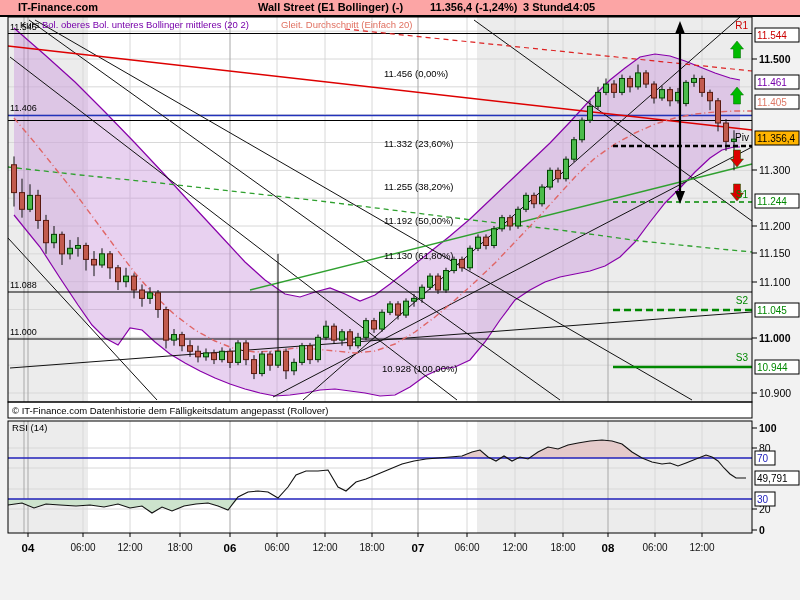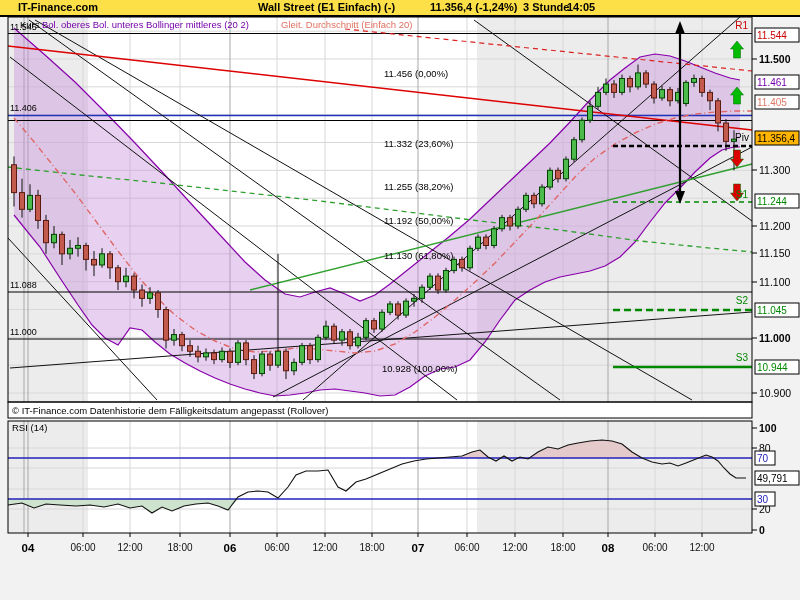--- a/index.html
+++ b/index.html
@@ -1,35 +1,35 @@
 <!DOCTYPE html>
 <html><head>
 <meta charset="utf-8">
 <style>
   html,body{margin:0;padding:0;}
   body{font-family:"Liberation Sans",sans-serif;background:#f2f2f2;}
   #screen{position:relative;width:800px;height:600px;background:#f2f2f2;overflow:hidden;}
-  #header{position:absolute;top:0;left:0;width:800px;height:15px;background:#fde047;
+  #header{position:absolute;top:0;left:0;width:800px;height:15px;background:#fca5a5;
           border-bottom:2px solid #000;z-index:5;font-size:11px;font-weight:bold;color:#000;}
   #header span{position:absolute;top:1px;white-space:nowrap;}
   #hdr-brand{left:18px;}
   #hdr-title{left:258px;}
   #hdr-quote{left:430px;}
   #hdr-interval{left:523px;}
   #hdr-time{left:567px;}
   #chart-svg{position:absolute;top:0;left:0;}
   svg text{font-family:"Liberation Sans",sans-serif;}
 </style>
 </head>
 <body>
 
 <div id="screen">
   <div id="header">
     <span id="hdr-brand">IT-Finance.com</span>
-    <span id="hdr-title">Wall Street (E1 Einfach) (-)</span>
+    <span id="hdr-title">Wall Street (E1 Bollinger) (-)</span>
     <span id="hdr-quote">11.356,4 (-1,24%)</span>
     <span id="hdr-interval">3 Stunde</span>
     <span id="hdr-time">14:05</span>
   </div>
   <svg id="chart-svg" width="800" height="600" viewBox="0 0 800 600">
       <rect x="0" y="0" width="800" height="600" fill="#f2f2f2"></rect>
       <rect x="8" y="17" width="744" height="385" fill="#ececec"></rect>
       <rect x="8" y="421" width="744" height="112" fill="#ececec"></rect>
       <rect x="88" y="17" width="389" height="385" fill="#ffffff"></rect>
       <rect x="88" y="421" width="389" height="112" fill="#ffffff"></rect>

